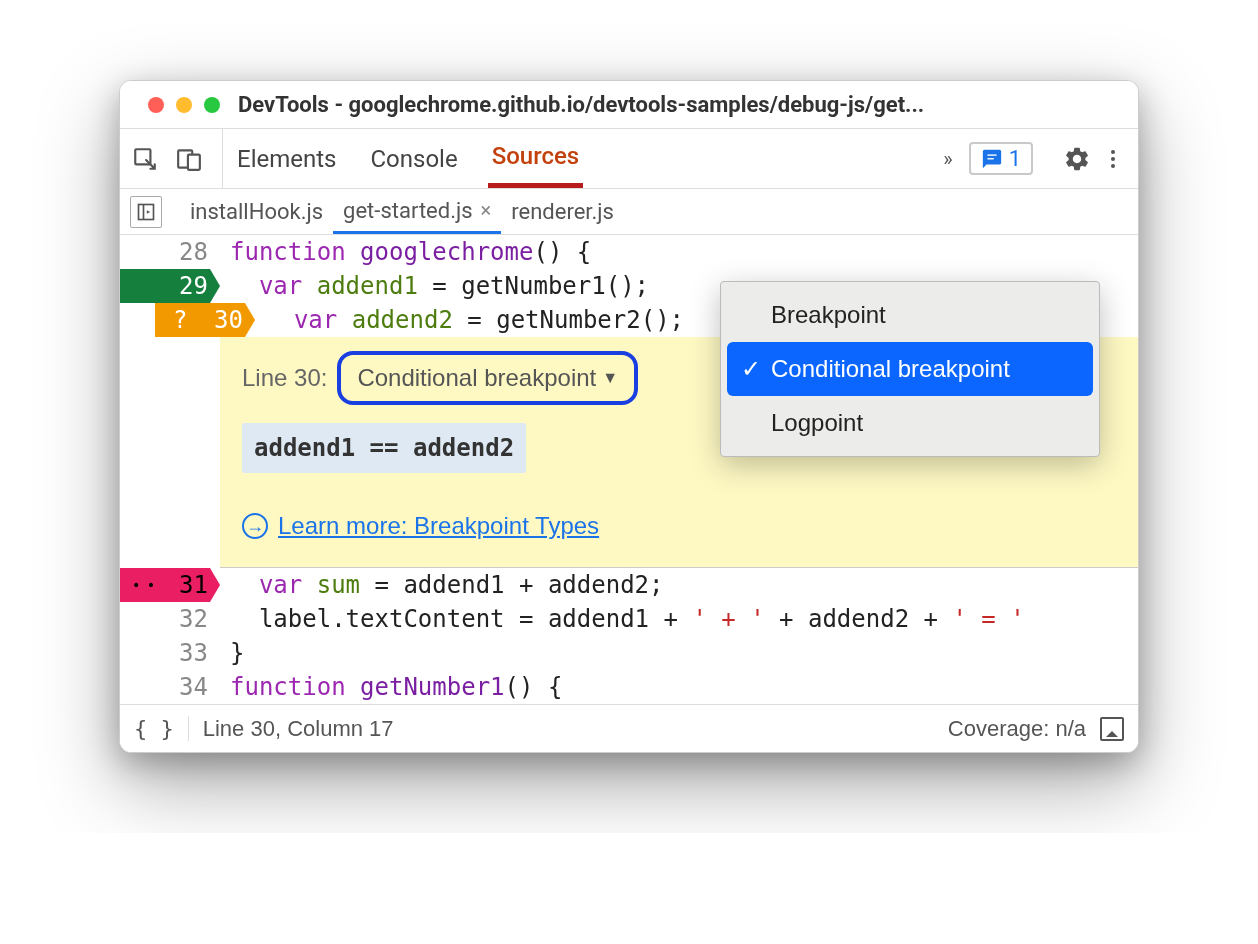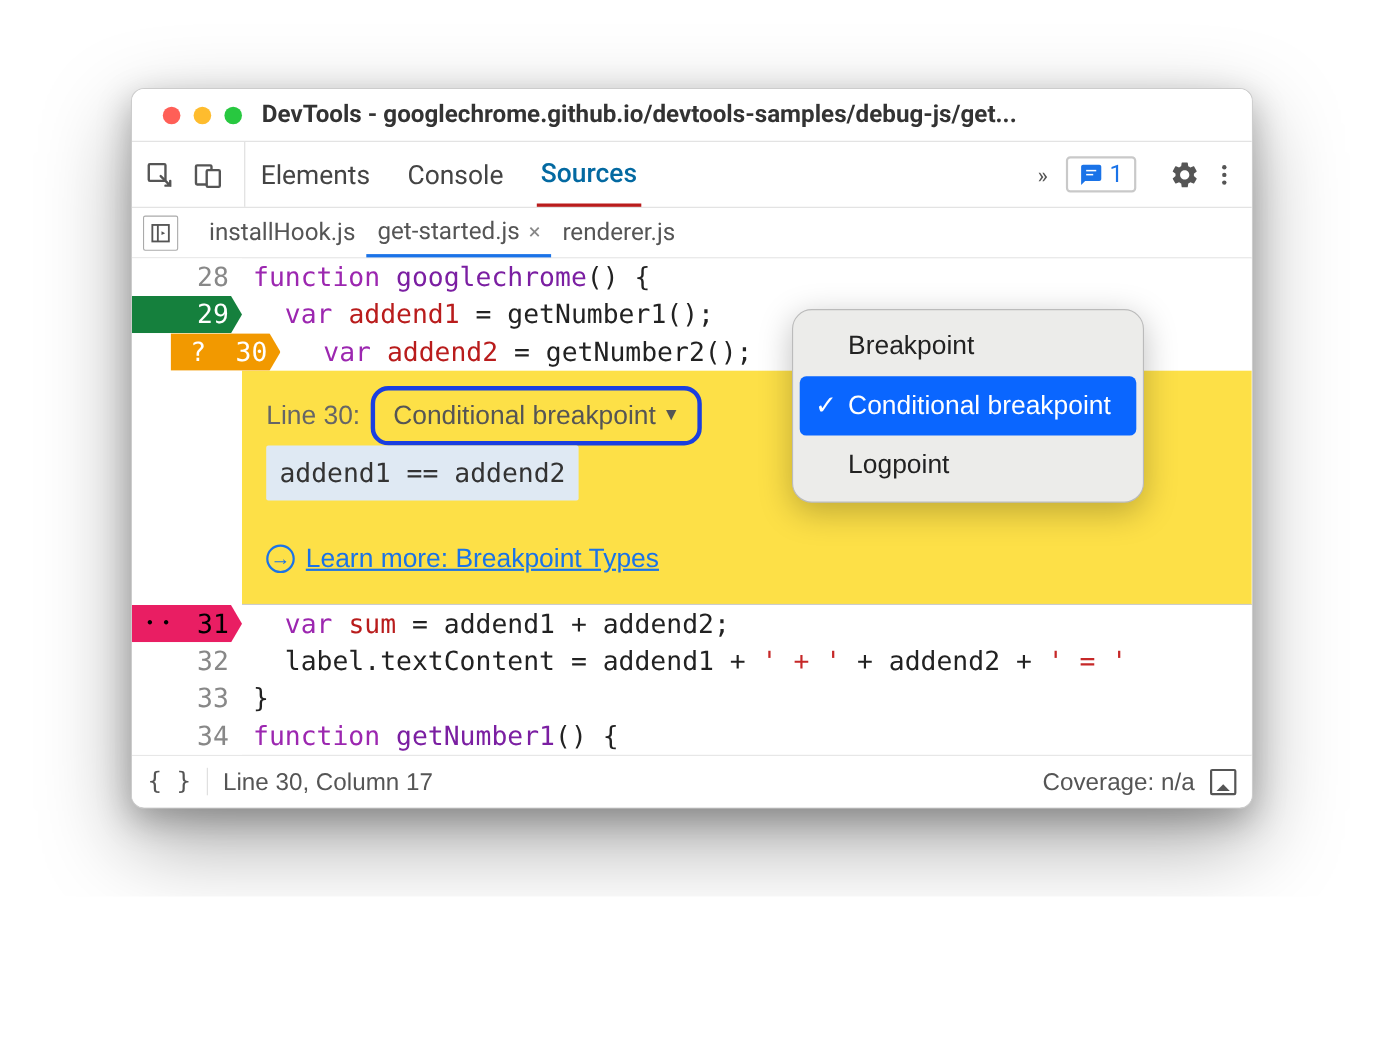--- a/index.html
+++ b/index.html
@@ -42,21 +42,21 @@
     padding: 0 10px;
     font-size: 24px;
     color: #444;
     background: #fff;
     justify-content: space-between;
   }
   .tb-icons { display:flex; align-items:center; gap:14px; padding-right:18px; margin-right:10px; border-right: 1px solid #ddd; }
   .tb-icon { width: 30px; height: 30px; display:flex; align-items:center; justify-content:center; cursor:pointer; }
   .tabs { display:flex; align-items:stretch; gap:26px; }
   .tab { display:flex; align-items:center; padding: 0 4px; cursor:pointer; }
-  .tab.active { color:#0369a1; border-bottom: 3px solid #b91c1c; font-weight:500; }
+  .tab.active { color:#c2410c; border-bottom: 5px solid #b91c1c; font-weight:500; }
   .tb-right { margin-left:auto; display:flex; align-items:center; gap:6px; }
   .more-arrows { font-size:20px; color:#555; padding:0 10px; cursor:pointer; }
   .issues {
     display:flex; align-items:center; gap:6px;
     border:2px solid #c9c9c9; border-radius:4px; padding:2px 10px;
     color:#1a73e8; font-size:22px; cursor:pointer;
   }
   .vdiv { width:1px; background:#ddd; margin:10px 8px; }
   .gear-icon, .kebab-icon { width:30px; height:30px; display:flex; align-items:center; justify-content:center; cursor:pointer; color:#555; }
 
@@ -76,54 +76,54 @@
   .line { display:flex; align-items:flex-start; height:34px; }
   .gutter { width:100px; text-align:right; padding-right:12px; color:#888; background:#fff; position:relative; flex-shrink:0; }
   .gutter.bp-blue { background:#15803d; color:#fff; clip-path: polygon(0 0, 90% 0, 100% 50%, 90% 100%, 0 100%); }
   .gutter.bp-orange { background:#f29900; color:#fff; clip-path: polygon(0 0, 90% 0, 100% 50%, 90% 100%, 0 100%); display:flex; justify-content:flex-end; align-items:center; gap:6px;margin-left:35px; }
   .gutter.bp-orange::before { content:"?"; position:absolute; left:18px; }
   .gutter.bp-pink { background:#e91e63; color:#000000; clip-path: polygon(0 0, 90% 0, 100% 50%, 90% 100%, 0 100%); display:flex; justify-content:flex-end; align-items:center; gap:6px; }
   .gutter.bp-pink::before { content:"• •"; position:absolute; left:12px; font-size:14px; letter-spacing:-1px; }
   .code { padding-left:10px; white-space:pre; overflow:hidden; }
   .kw { color:#9c27b0; }
   .fn { color:#7b1fa2; }
-  .id { color:#b91c1c; }
+  .id { color:#4d7c0f; }
   .pl { color:#222; }
   .str { color:#c62828; }
 
   
   .bp-editor {
-    margin-left:100px; padding:14px 22px 24px 22px; background:#fde047;
+    margin-left:100px; padding:14px 22px 24px 22px; background:#fef9c3;
     border-bottom:1px solid #ccc;
   }
   .bp-row1 { display:flex; align-items:center; gap:10px; font-size:24px; color:#666; font-family: -apple-system, sans-serif; }
   .bp-label {}
   .bp-select {
     border:4px solid #1a3fe0; border-radius:16px; padding:6px 16px;
     display:flex; align-items:center; gap:6px; color:#555; cursor:pointer;
     font-size:24px;
   }
   .bp-caret { font-size:16px; color:#555; }
   .bp-cond-input {
-    padding:8px 12px; background:#dfe9f3;
+    margin-top:18px; padding:8px 12px; background:#dfe9f3;
     font-family: Menlo, monospace; font-size:24px; color:#333;
-    border-radius:2px; display:inline-block;
+    border-radius:2px; display:inline-block;font-weight:bold;
   }
   .bp-learn { margin-top:36px; display:flex; align-items:center; gap:10px; font-size:24px; font-family:-apple-system,sans-serif; }
   .bp-learn a { color:#1a73e8; text-decoration:underline; }
   .arrow-circle { width:26px; height:26px; border:2px solid #1a73e8; border-radius:50%; display:flex; align-items:center; justify-content:center; color:#1a73e8; font-size:18px; }
 
   
   .dropdown {
     position:absolute;
     left:600px; top:46px;
-    width:320px;
+    width:380px;
     background:#ececea;
     border:1px solid #bbb;
-    border-radius:18px;
+    border-radius:4px;
     box-shadow: 0 8px 30px rgba(0,0,0,0.25);
     padding:6px;
     font-size:24px;
     font-family:-apple-system,sans-serif;
     z-index:10;
   }
   .dd-item { padding:10px 14px 10px 44px; border-radius:6px; cursor:pointer; color:#222; position:relative; }
   .dd-item.selected { background:#0a66ff; color:#fff; }
   .dd-item.selected::before { content:"✓"; position:absolute; left:14px; }
 

